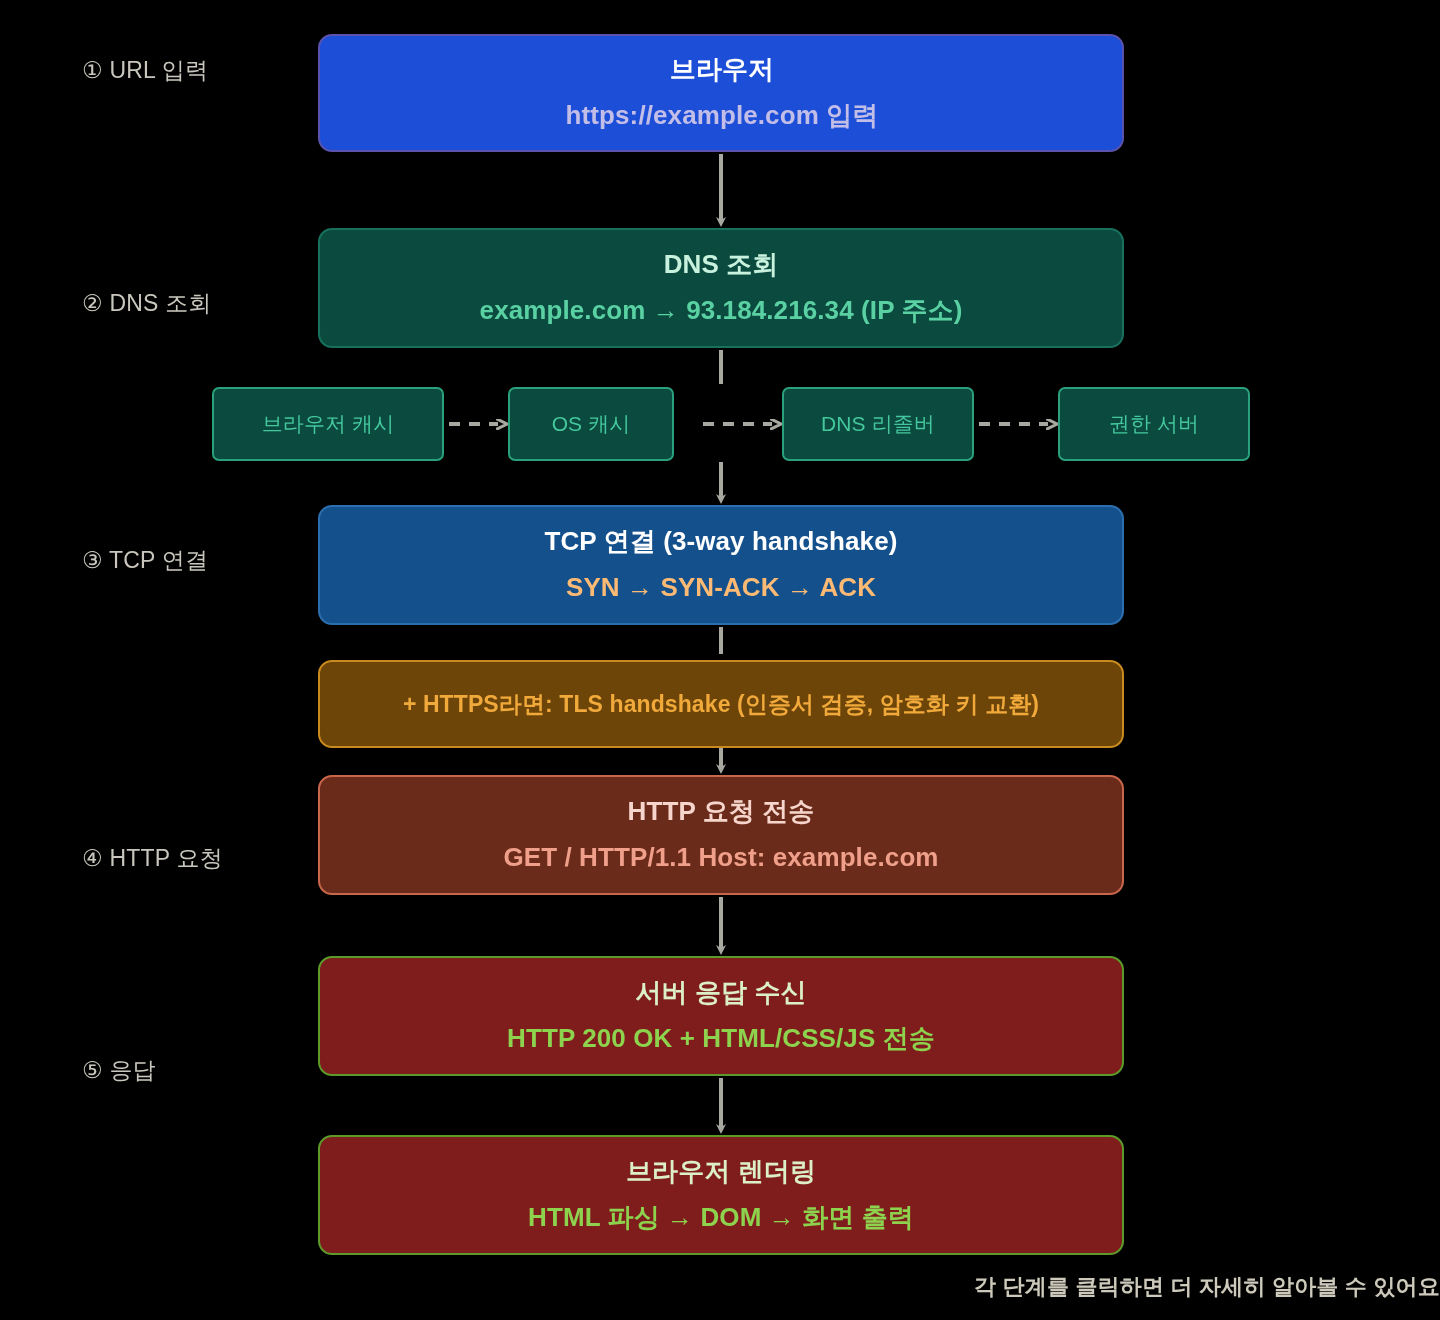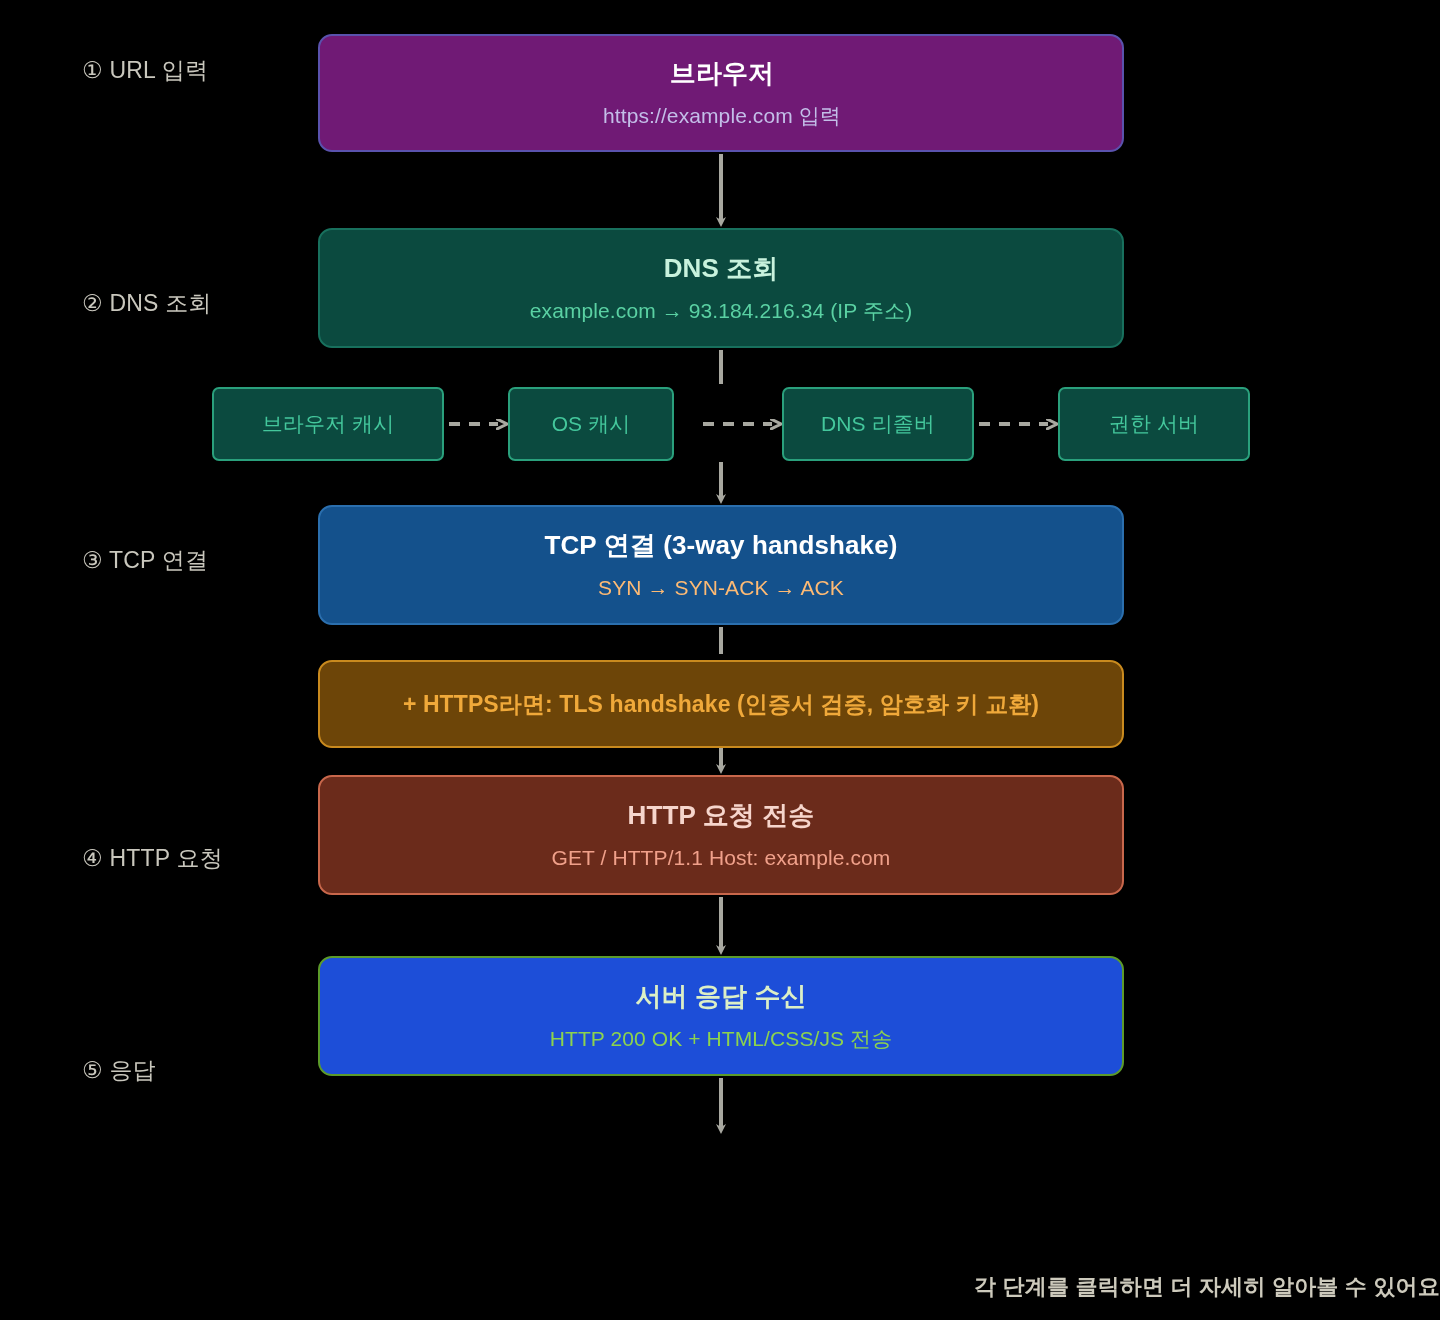--- a/index.html
+++ b/index.html
@@ -41,52 +41,52 @@
     text-align: center;
     padding: 0 18px;
   }
   .node .t {
     font-size: 26px;
     font-weight: 700;
     line-height: 1.25;
     letter-spacing: 0.1px;
   }
   .node .s {
-    font-size: 21px;
-    font-weight: 400;
+    font-size: 26px;
+    font-weight: 700;
     line-height: 1.3;
     margin-top: 13px;
     letter-spacing: 0.1px;
   }
   .node.single .t {
     font-size: 23px;
     font-weight: 700;
   }
 
   
-  .n-browser   { background: #701a75; border: 2px solid #5a52ad; padding-left: 20px; }
+  .n-browser   { background: #1d4ed8; border: 2px solid #5a52ad; padding-left: 20px; }
   .n-browser .t { color: #ffffff; }
   .n-browser .s { color: #c3bee8; }
 
   .n-dns       { background: #0b4a3f; border: 2px solid #18705d; }
   .n-dns .t    { color: #c8f2dd; }
   .n-dns .s    { color: #5ad1a3; }
 
   .n-tcp       { background: #14518c; border: 2px solid #2b6fae; }
   .n-tcp .t    { color: #ffffff; }
   .n-tcp .s    { color: #fdba74; }
 
   .n-tls       { background: #6d4508; border: 2px solid #c98a1e; }
   .n-tls .t    { color: #f0a93a; }
 
   .n-http      { background: #6b2b1b; border: 2px solid #c8674b; }
   .n-http .t   { color: #f6d5cc; }
   .n-http .s   { color: #f0a08a; }
 
-  .n-green     { background: #1d4ed8; border: 2px solid #5c9b2a; align-items: center; }
+  .n-green     { background: #7f1d1d; border: 2px solid #5c9b2a; align-items: center; }
   .n-green .t  { color: #dcefc6; }
   .n-green .s  { color: #8dd34e; }
 
   
   .chip {
     position: absolute;
     height: 74px;
     border-radius: 7px;
     background: #0b4a3f;
     border: 2px solid #2aa07c;
@@ -191,16 +191,20 @@
   <div class="node n-http" style="top:775px;height:120px">
     <div class="t">HTTP 요청 전송</div>
     <div class="s">GET / HTTP/1.1 Host: example.com</div>
   </div>
 
   <div class="node n-green" style="top:956px;height:120px">
     <div class="t">서버 응답 수신</div>
     <div class="s">HTTP 200 OK + HTML/CSS/JS 전송</div>
   </div>
 
+  <div class="node n-green" style="top:1135px;height:120px">
+    <div class="t">브라우저 렌더링</div>
+    <div class="s">HTML 파싱 → DOM → 화면 출력</div>
+  </div>
 
   <div class="hint" style="top:1272px">각 단계를 클릭하면 더 자세히 알아볼 수 있어요</div>
 
 </div>
 
 </body></html>

